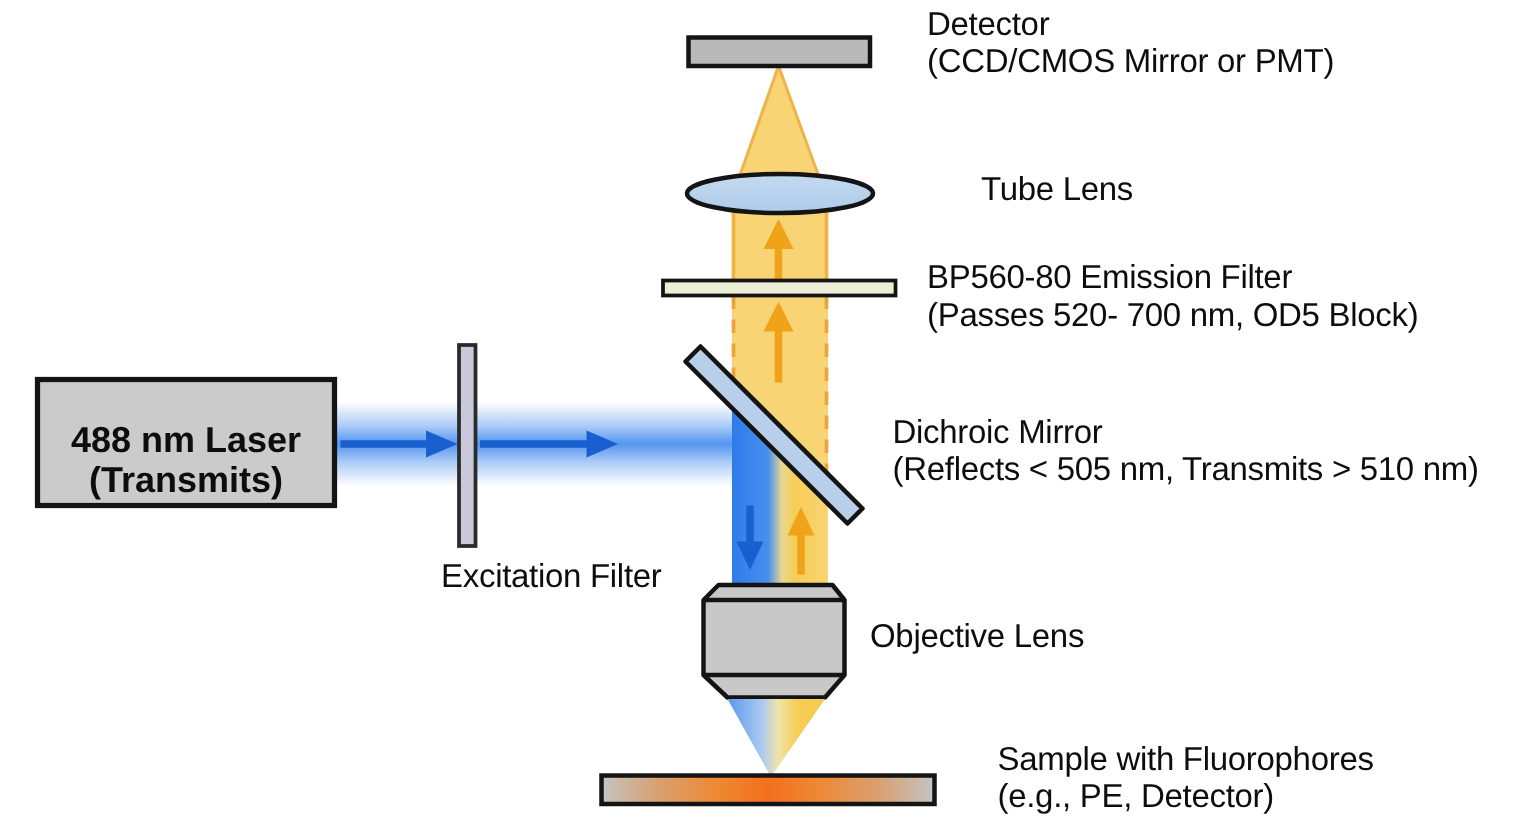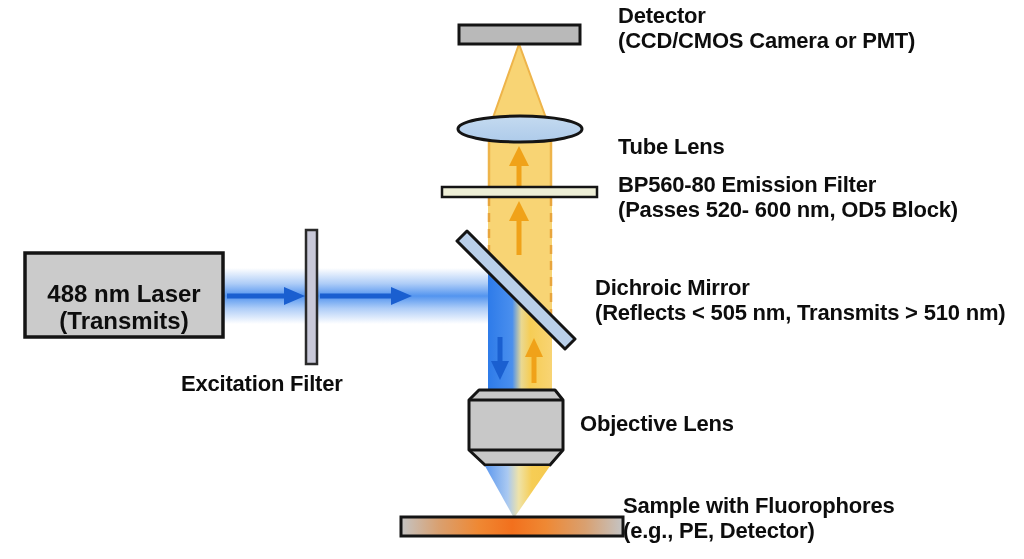--- a/index.html
+++ b/index.html
@@ -17,24 +17,24 @@
     --color-excitation-filter-fill:#c9c9d9;
     --color-text:#0d0d0d;
   }
   html,body{margin:0;padding:0;background:#ffffff;}
   .stage{
     position:relative;width:1024px;height:559px;background:#ffffff;overflow:hidden;
     font-family:"Liberation Sans", sans-serif;
   }
   svg{position:absolute;left:0;top:0;}
   .lbl{
-    position:absolute;color:var(--color-text);font-weight:bold;
+    position:absolute;color:var(--color-text);font-weight:normal;
     font-size:22px;line-height:25px;white-space:nowrap;letter-spacing:-0.2px;
   }
-  .lbl.center{text-align:left;}
+  .lbl.center{text-align:right;}
   .laser-text{
     position:absolute;left:25px;top:253px;width:198px;height:108px;
     display:flex;flex-direction:column;align-items:center;justify-content:center;
     color:var(--color-text);font-weight:bold;font-size:24px;line-height:27px;white-space:nowrap;
   }
 </style>
 </head>
 <body>
 
 <div class="stage">
@@ -142,42 +142,42 @@
     <rect x="401" y="517" width="222" height="19" fill="url(#samplegrad)" stroke="var(--color-outline,#141414)" stroke-width="3"></rect>
   </svg>
 
   <div class="laser-text">
     <span>488 nm Laser</span>
     <span>(Transmits)</span>
   </div>
 
   <div class="lbl" style="left:618px;top:3px;">
     <div>Detector</div>
-    <div>(CCD/CMOS Camera or PMT)</div>
+    <div>(CCD/CMOS Mirror or PMT)</div>
   </div>
 
-  <div class="lbl" style="left:618px;top:113px;margin-top:21px;">
+  <div class="lbl" style="left:654px;top:113px;">
     <div>Tube Lens</div>
   </div>
 
   <div class="lbl" style="left:618px;top:172px;">
     <div>BP560-80 Emission Filter</div>
-    <div>(Passes 520- 600 nm, OD5 Block)</div>
+    <div>(Passes 520- 700 nm, OD5 Block)</div>
   </div>
 
   <div class="lbl" style="left:595px;top:275px;">
     <div>Dichroic Mirror</div>
     <div>(Reflects &lt; 505 nm, Transmits &gt; 510 nm)</div>
   </div>
 
   <div class="lbl" style="left:580px;top:411px;">
     <div>Objective Lens</div>
   </div>
 
-  <div class="lbl" style="left:623px;top:493px;">
+  <div class="lbl" style="left:665px;top:493px;">
     <div>Sample with Fluorophores</div>
     <div>(e.g., PE, Detector)</div>
   </div>
 
   <div class="lbl center" style="left:181px;top:371px;width:260px;">
     <div>Excitation Filter</div>
   </div>
 
 </div>
 

